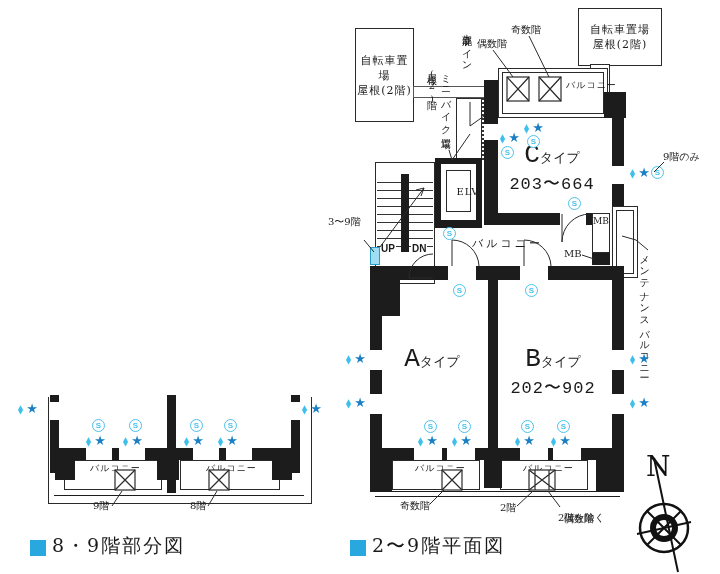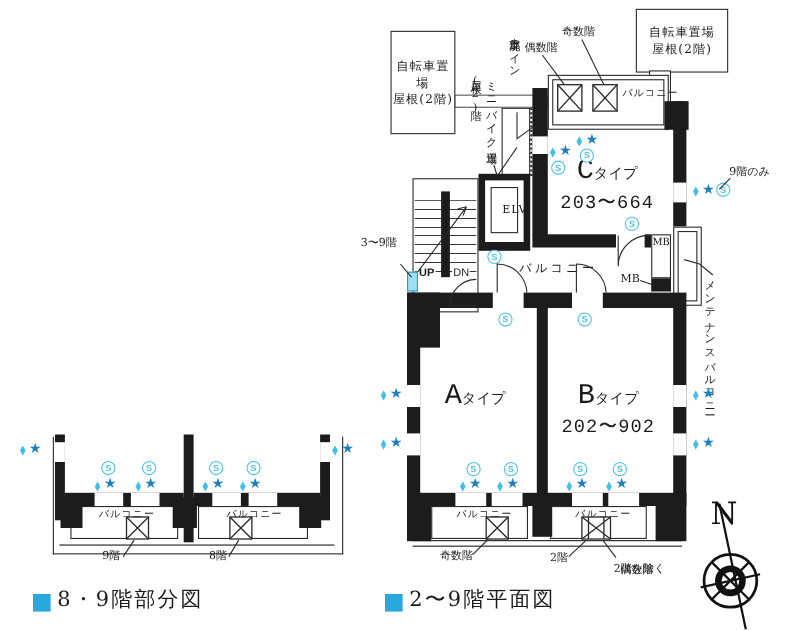--- a/index.html
+++ b/index.html
@@ -91,21 +91,21 @@
       <span class="dia">◆</span>
       <span class="star">★</span>
       <span class="scir">S</span>
     </div>
   <div class="lbl ann" style="left:663px;top:151px;">9階のみ</div>
 
   <div class="box" style="left:375px;top:162px;width:60px;height:122px;"></div>
   <div class="treads" style="left:377px;top:182px;width:56px;height:66px;"></div>
   <div class="wall" style="left:401px;top:174px;width:8px;height:78px;"></div>
   <div class="lbl mono" style="left:380px;top:243px;font-size:10px;font-weight:bold;background:#fff;padding:0 1px;">UP</div>
-  <div class="lbl mono" style="left:411px;top:243px;font-size:10px;font-weight:normal;background:#fff;padding:0 1px;">DN</div>
+  <div class="lbl mono" style="left:411px;top:243px;font-size:10px;font-weight:bold;background:#fff;padding:0 1px;">DN</div>
   <div class="cyanwin" style="left:370px;top:247px;width:10px;height:18px;"></div>
   <div class="lbl ann" style="left:328px;top:216px;">3〜9階</div>
 
   <div class="wall" style="left:435px;top:158px;width:47px;height:70px;"></div>
   <div class="gap" style="left:441px;top:164px;width:35px;height:56px;"></div>
   <div class="box" style="left:446px;top:170px;width:25px;height:42px;"></div>
   <div class="lbl" style="left:446px;top:186px;width:44px;text-align:center;font-size:10px;letter-spacing:1px;">ELV</div>
 
   <div class="lbl" style="left:472px;top:238px;font-size:11px;letter-spacing:3px;">バルコニー</div>
   <span class="scir spos" style="left:443px;top:227px;">S</span>

